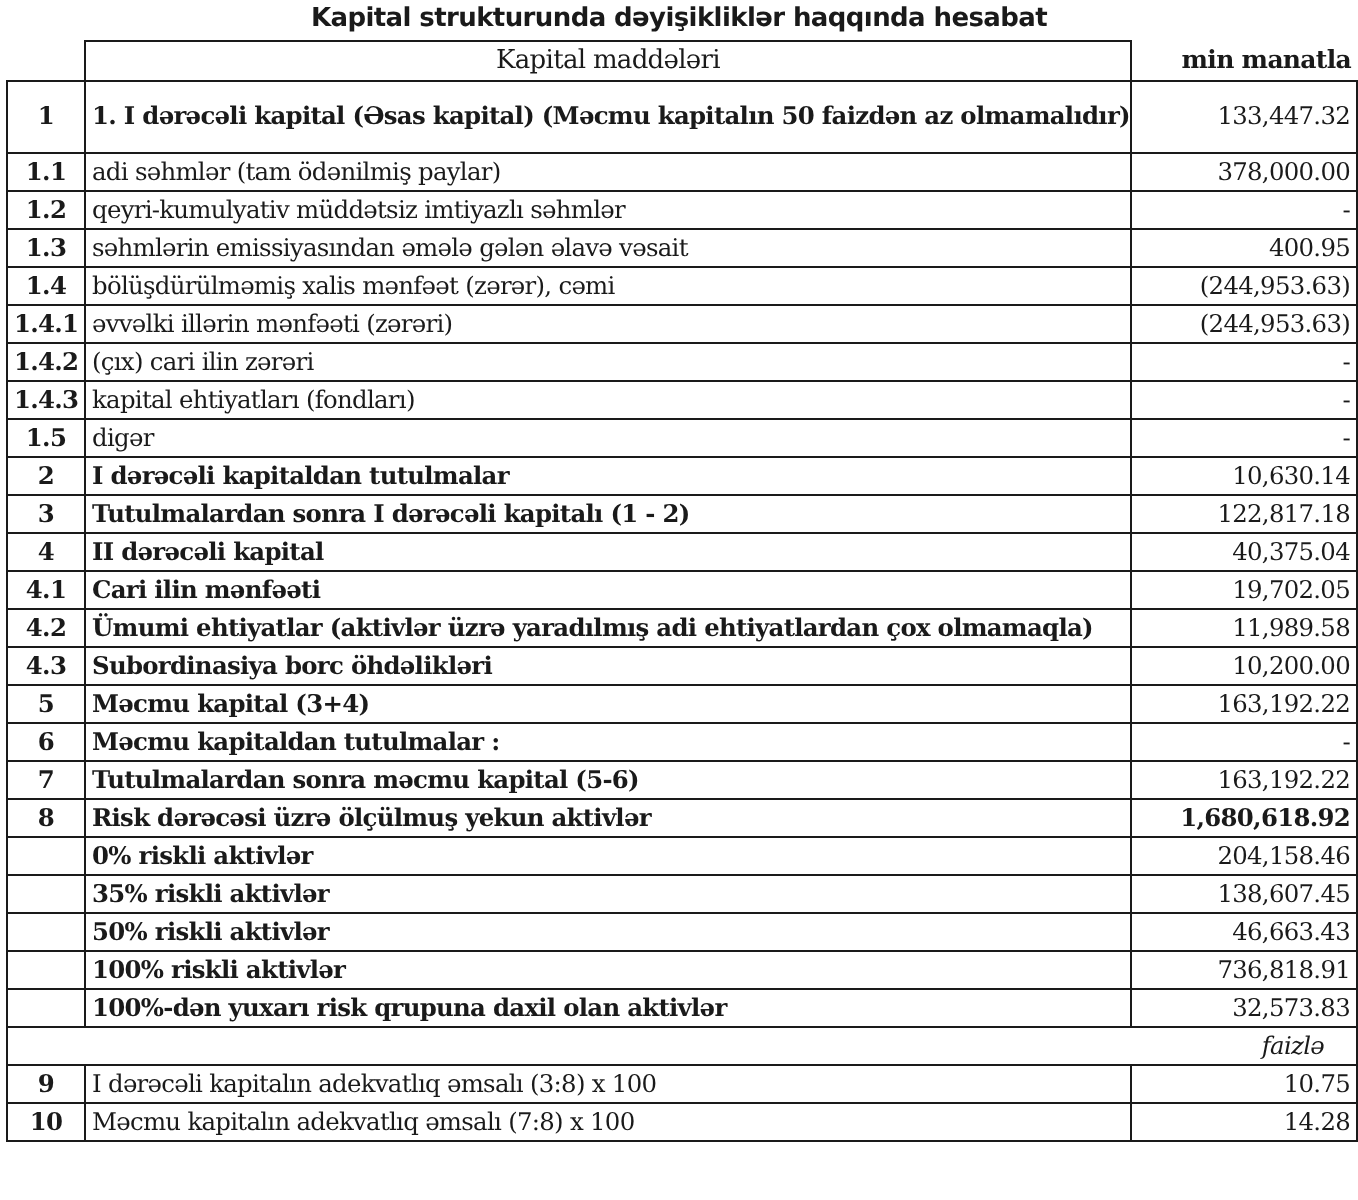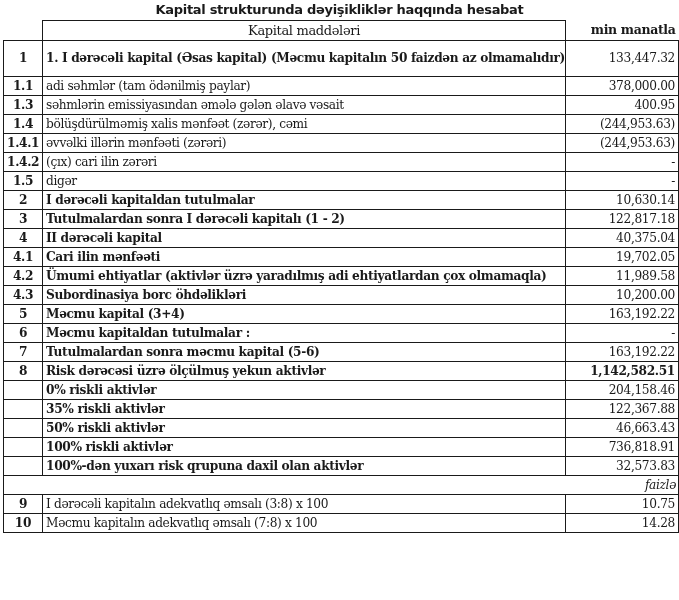--- a/index.html
+++ b/index.html
@@ -74,21 +74,21 @@
       border-top: none;
       border-right: none;
       text-align: right;
       font-weight: bold;
       font-size: 12.5px;
     }
     tr.row-big td { height: 35px; line-height: 35px; }
     tr.faiz td {
       text-align: right;
       font-style: italic;
-      padding-right: 2px;
+      padding-right: 16px;
     }
   </style>
 </head>
 <body>
 
 <div class="title">Kapital strukturunda dəyişikliklər haqqında hesabat</div>
 
 <table class="report">
   <colgroup>
     <col class="c-num">
@@ -106,40 +106,50 @@
       <td class="num">1</td>
       <td class="label" style="font-weight:bold;margin-top:41px;">1. I dərəcəli kapital (Əsas kapital) (Məcmu kapitalın 50 faizdən  az olmamalıdır)</td>
       <td class="val">133,447.32</td>
     </tr>
     <tr>
       <td class="num">1.1</td>
       <td class="label">adi səhmlər (tam ödənilmiş paylar)</td>
       <td class="val">378,000.00</td>
     </tr>
     <tr>
+      <td class="num">1.2</td>
+      <td class="label">qeyri-kumulyativ müddətsiz imtiyazlı səhmlər</td>
+      <td class="val">-</td>
+    </tr>
+    <tr>
       <td class="num">1.3</td>
       <td class="label">səhmlərin emissiyasından əmələ gələn  əlavə vəsait</td>
       <td class="val">400.95</td>
     </tr>
     <tr>
       <td class="num">1.4</td>
       <td class="label">bölüşdürülməmiş xalis mənfəət (zərər), cəmi</td>
       <td class="val">(244,953.63)</td>
     </tr>
     <tr>
       <td class="num">1.4.1</td>
       <td class="label">əvvəlki illərin mənfəəti (zərəri)</td>
       <td class="val">(244,953.63)</td>
     </tr>
     <tr>
       <td class="num">1.4.2</td>
       <td class="label">(çıx) cari ilin zərəri</td>
       <td class="val">-</td>
     </tr>
     <tr>
+      <td class="num">1.4.3</td>
+      <td class="label">kapital ehtiyatları (fondları)</td>
+      <td class="val">-</td>
+    </tr>
+    <tr>
       <td class="num">1.5</td>
       <td class="label">digər</td>
       <td class="val">-</td>
     </tr>
 
     <tr class="bold">
       <td class="num">2</td>
       <td class="label">I dərəcəli kapitaldan  tutulmalar</td>
       <td class="val">10,630.14</td>
     </tr>
@@ -179,31 +189,31 @@
       <td class="val">-</td>
     </tr>
     <tr class="bold">
       <td class="num">7</td>
       <td class="label">Tutulmalardan sonra məcmu kapital (5-6)</td>
       <td class="val">163,192.22</td>
     </tr>
     <tr class="bold">
       <td class="num">8</td>
       <td class="label">Risk dərəcəsi üzrə ölçülmuş  yekun aktivlər</td>
-      <td class="val val-bold">1,142,582.51</td>
+      <td class="val val-bold">1,680,618.92</td>
     </tr>
     <tr class="bold">
       <td class="num"></td>
       <td class="label">0% riskli aktivlər</td>
       <td class="val">204,158.46</td>
     </tr>
     <tr class="bold">
       <td class="num"></td>
       <td class="label">35% riskli aktivlər</td>
-      <td class="val">122,367.88</td>
+      <td class="val">138,607.45</td>
     </tr>
     <tr class="bold">
       <td class="num"></td>
       <td class="label">50% riskli aktivlər</td>
       <td class="val">46,663.43</td>
     </tr>
     <tr class="bold">
       <td class="num"></td>
       <td class="label">100% riskli aktivlər</td>
       <td class="val">736,818.91</td>

